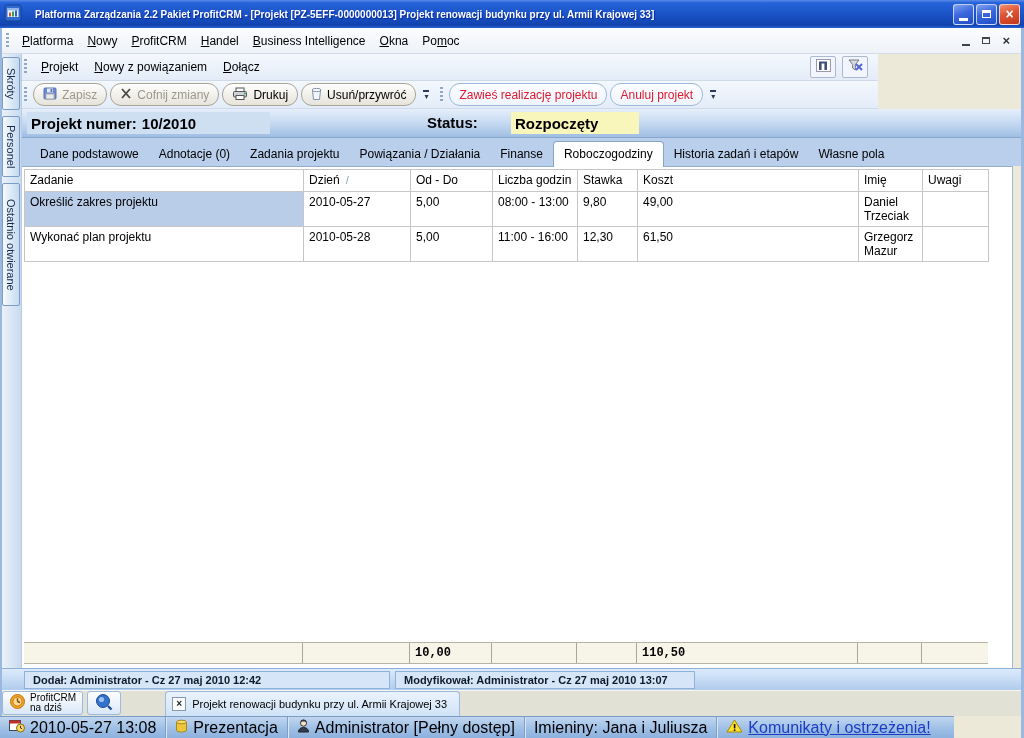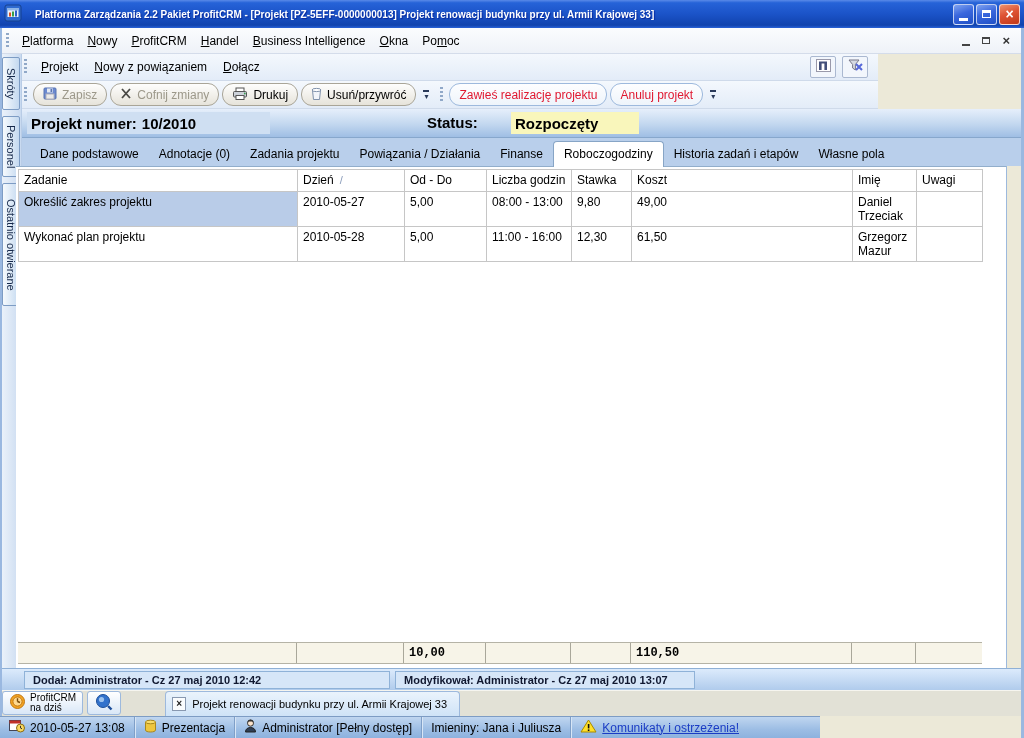--- a/index.html
+++ b/index.html
@@ -92,21 +92,21 @@
     font-size:15px; font-weight:bold; }
 
   
   .tabbar { left:22px; top:138px; width:1002px; height:28px; background:#b9cfeb;
     display:flex; align-items:flex-end; padding-left:8px; z-index:3; }
   .tab { padding:4px 10px 5px; white-space:nowrap; font-size:12px; color:#000; }
   .tab.active { background:#fff; border:1px solid #87a5c6; border-bottom:none;
     border-radius:4px 4px 0 0; padding:5px 10px 6px; margin-bottom:-1px; }
 
   
-  .content { left:16px; top:166px; width:810px; height:502px; background:#c3d7f0; z-index:2; }
+  .content { left:22px; top:166px; width:810px; height:502px; background:#c3d7f0; z-index:2; }
   .panel { position:absolute; left:0; top:0; width:991px; height:502px; background:#fff;
     border-top:1px solid #92aecb; border-right:1px solid #9db9dd; }
   table.grid { border-collapse:collapse; table-layout:fixed; margin:2px 0 0 2px; width:964px; }
   table.grid th, table.grid td {
     border-right:1px solid #c6c6c6; border-bottom:1px solid #c6c6c6;
     font-weight:normal; text-align:left; vertical-align:top;
     padding:3px 5px; font-size:12px; overflow:hidden; white-space:normal;
   }
   table.grid th { border-top:1px solid #c6c6c6; height:22px; background:#fff; white-space:nowrap; }
   table.grid th:first-child, table.grid td:first-child { border-left:1px solid #c6c6c6; }
@@ -139,23 +139,23 @@
     background:linear-gradient(180deg,#ffffff,#d9e7f7); }
   .doc-tab { margin-left:42px; height:25px; display:flex; align-items:center; gap:6px;
     padding:0 12px 0 6px; border:1px solid #9db9dd; border-bottom:none;
     border-radius:4px 4px 0 0; background:linear-gradient(180deg,#eaf3fc,#cfe3f7);
     font-size:11px; white-space:nowrap; }
   .tab-close { width:14px; height:14px; border:1px solid #8898b0; background:#fafcfe;
     display:flex; align-items:center; justify-content:center;
     font-size:10px; line-height:10px; color:#222; font-weight:bold; }
 
   
-  .bottombar { left:0; top:716px; width:820px; height:22px;
+  .bottombar { left:0; top:716px; width:954px; height:22px;
     background:linear-gradient(180deg,#c0d6f0 0%,#9cbde4 60%,#8db2de 100%);
-    border-top:1px solid #7d9cc4; display:flex; align-items:center; font-size:12px; }
+    border-top:1px solid #7d9cc4; display:flex; align-items:center; font-size:16px; }
   .seg { display:flex; align-items:center; gap:5px; padding:0 9px; height:100%;
     border-right:1px solid #7f9fc8; box-shadow:1px 0 0 #d8e6f6; white-space:nowrap; }
   .seg:last-child { border-right:none; box-shadow:none; }
   .link { color:#1b3cc4; text-decoration:underline; cursor:pointer; }
 
   
   .frame-r { left:1021px; top:28px; width:3px; height:710px; background:#9ab8e0; z-index:9; }
   .frame-l { left:0; top:28px; width:2px; height:688px; background:#9ab8e0; z-index:9; }
 </style>
 </head>

